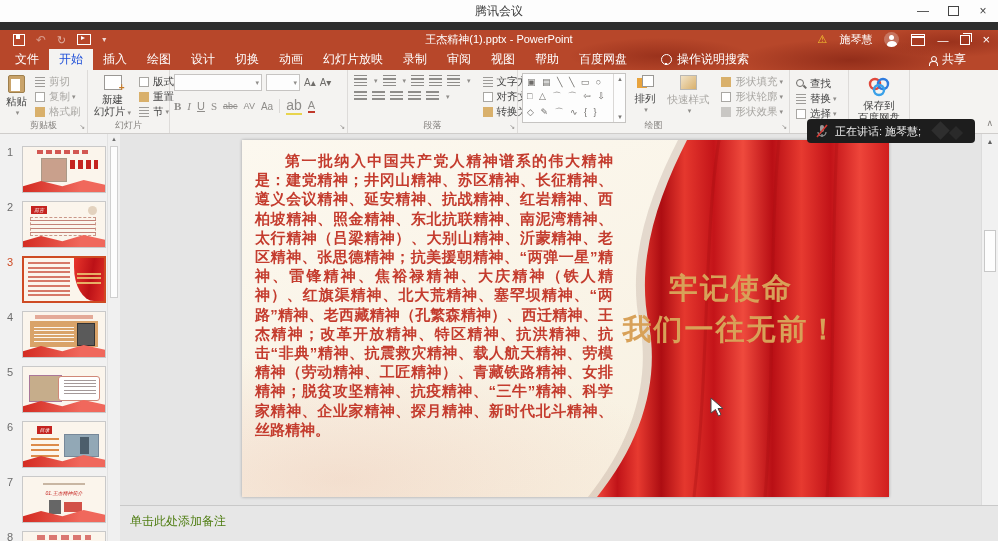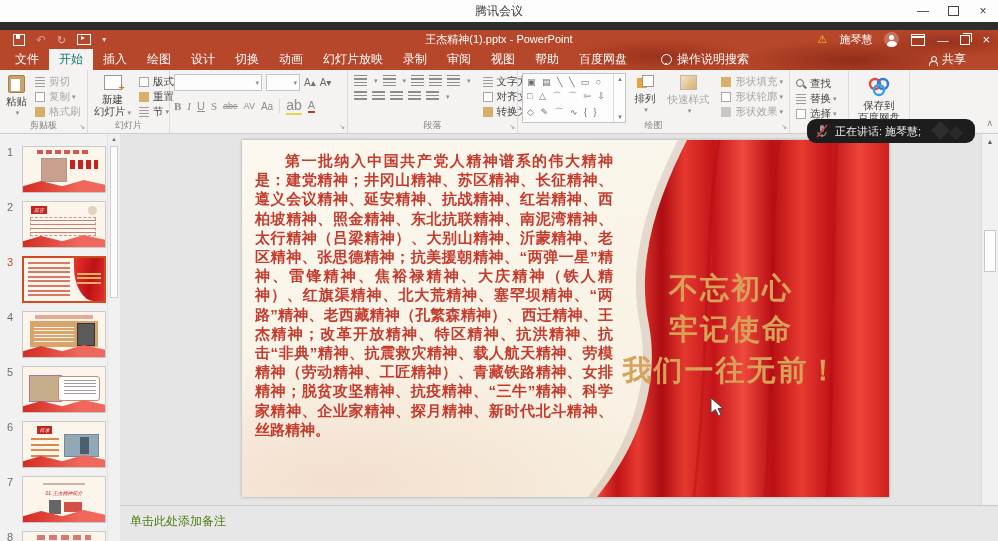--- a/index.html
+++ b/index.html
@@ -39,21 +39,21 @@
   .avatar:after{content:"";position:absolute;left:2.5px;top:9px;width:10px;height:7px;border-radius:50% 50% 0 0;background:#fff;}
   .i-ribopts{width:12px;height:10px;border:1px solid #fff;position:relative;}
   .i-ribopts:after{content:"";position:absolute;left:0;top:1px;width:100%;height:2px;background:#fff;}
   .win-min{color:#fff;font-size:11px;}
   .win-restore{width:8px;height:8px;border:1px solid #fff;position:relative;}
   .win-restore:before{content:"";position:absolute;left:2px;top:-3px;width:8px;height:8px;border:1px solid #fff;border-bottom:none;border-left:none;}
   .win-close{color:#fff;font-size:13px;}
   
   .tabs{display:flex;height:21px;align-items:stretch;padding-left:5px;font-size:12px;color:#fff;}
   .tab{display:flex;align-items:center;padding:0 10px;white-space:nowrap;}
-  .tab.active{background:#F4F3F1;color:#0f766e;}
+  .tab.active{background:#F4F3F1;color:#1d4ed8;}
   .tellme{display:flex;align-items:center;gap:5px;margin-left:14px;}
   .bulb{width:9px;height:9px;border:1px solid #fff;border-radius:50%;position:relative;}
   .bulb:after{content:"";position:absolute;left:2.5px;top:8px;width:2px;height:2px;background:#fff;}
   .share{margin-left:auto;display:flex;align-items:center;gap:5px;padding-right:32px;}
   .person{width:8px;height:8px;position:relative;}
   .person:before{content:"";position:absolute;left:2px;top:0;width:4px;height:4px;border-radius:50%;border:1px solid #fff;}
   .person:after{content:"";position:absolute;left:0;top:5px;width:7px;height:4px;border:1px solid #fff;border-bottom:none;border-radius:4px 4px 0 0;}
   
   .ribbon{position:absolute;left:0;top:70px;width:998px;height:63px;background:#F4F3F1;
     border-bottom:1px solid #CFCDCB;display:flex;}
@@ -153,21 +153,21 @@
   .cursor{position:absolute;left:710px;top:397px;z-index:60;}
   
   .vscroll{position:absolute;right:0;top:134px;width:17px;height:371px;background:#F1F1F1;border-left:1px solid #DCDCDC;box-sizing:border-box;}
   .vscroll .arr{position:absolute;top:4px;left:0;right:0;text-align:center;font-size:7px;color:#606060;}
   .sthumb{position:absolute;left:2px;right:2px;top:96px;height:40px;background:#FDFDFD;border:1px solid #C8C8C8;}
   .rib-collapse{position:absolute;right:5px;top:118px;font-size:9px;color:#85827F;z-index:8;}
   
   .notes{position:absolute;left:120px;right:0;top:505px;bottom:0;background:#E7E7E7;border-top:1px solid #C9C9C9;
     font-size:12px;color:#4d7c0f;padding:7px 8px 0 10px;box-sizing:border-box;}
   
-  .speaking{position:absolute;top:119px;right:23px;width:168px;height:24px;background:#1D1D1D;border-radius:9px;
+  .speaking{position:absolute;top:119px;right:23px;width:168px;height:24px;background:#1D1D1D;border-radius:4px;
     display:flex;align-items:center;gap:7px;padding:0 9px;z-index:70;color:#EDEDED;font-size:11px;box-sizing:border-box;}
   .speaking .wm{position:absolute;right:28px;top:5px;width:13px;height:13px;transform:rotate(45deg);background:rgba(255,255,255,.08);}
   .speaking .wm2{right:14px;top:9px;width:10px;height:10px;background:rgba(255,255,255,.06);}
 </style>
 </head>
 <body>
 
 <div class="screen">
 
   <div class="tm-bar">
@@ -532,21 +532,20 @@
             <stop offset="1" stop-color="#D01E1E"></stop>
         </linearGradient>
       </defs>
       <path d="M118,0 C 90,55 66,120 80,185 C 90,240 74,300 28,357 L320,357 L320,0 Z" fill="rgba(130,95,85,.18)" transform="translate(-9,0)"></path>
       <path d="M118,0 C 90,55 66,120 80,185 C 90,240 74,300 28,357 L320,357 L320,0 Z" fill="url(#curtG)"></path>
       <path d="M150,0 C 135,90 140,230 125,357" stroke="#A60D12" stroke-width="3" fill="none" opacity=".35"></path>
       <path d="M210,0 C 200,100 206,240 196,357" stroke="#A60D12" stroke-width="3" fill="none" opacity=".3"></path>
       <path d="M268,0 C 262,110 266,250 258,357" stroke="#A60D12" stroke-width="3" fill="none" opacity=".3"></path>
     </svg>
     <div class="curtain-text">
-      <div>不忘初心</div>
       <div>牢记使命</div>
       <div>我们一往无前！</div>
     </div>
   </div>
 
   <svg class="cursor" width="15" height="21">
     <polygon points="1,1 1,16 5.5,12.5 8.5,19 11,17.5 8,11.5 13,11.5" fill="#FFFFFF" stroke="#4a4a4a" stroke-width="1"></polygon>
   </svg>
 
   <div class="vscroll">

